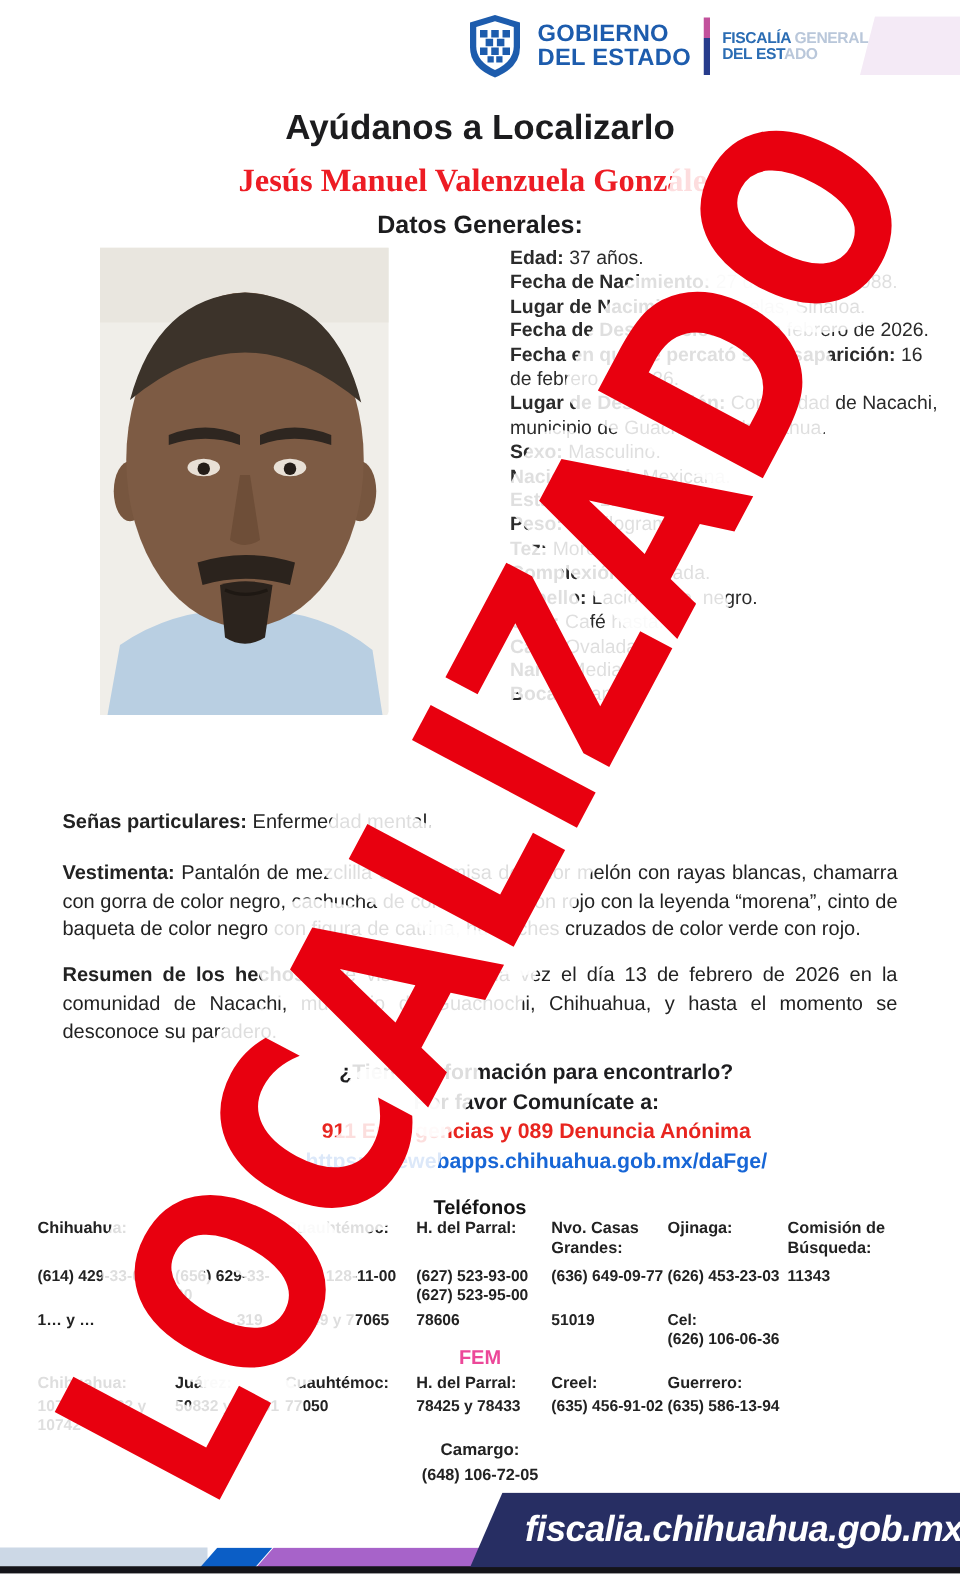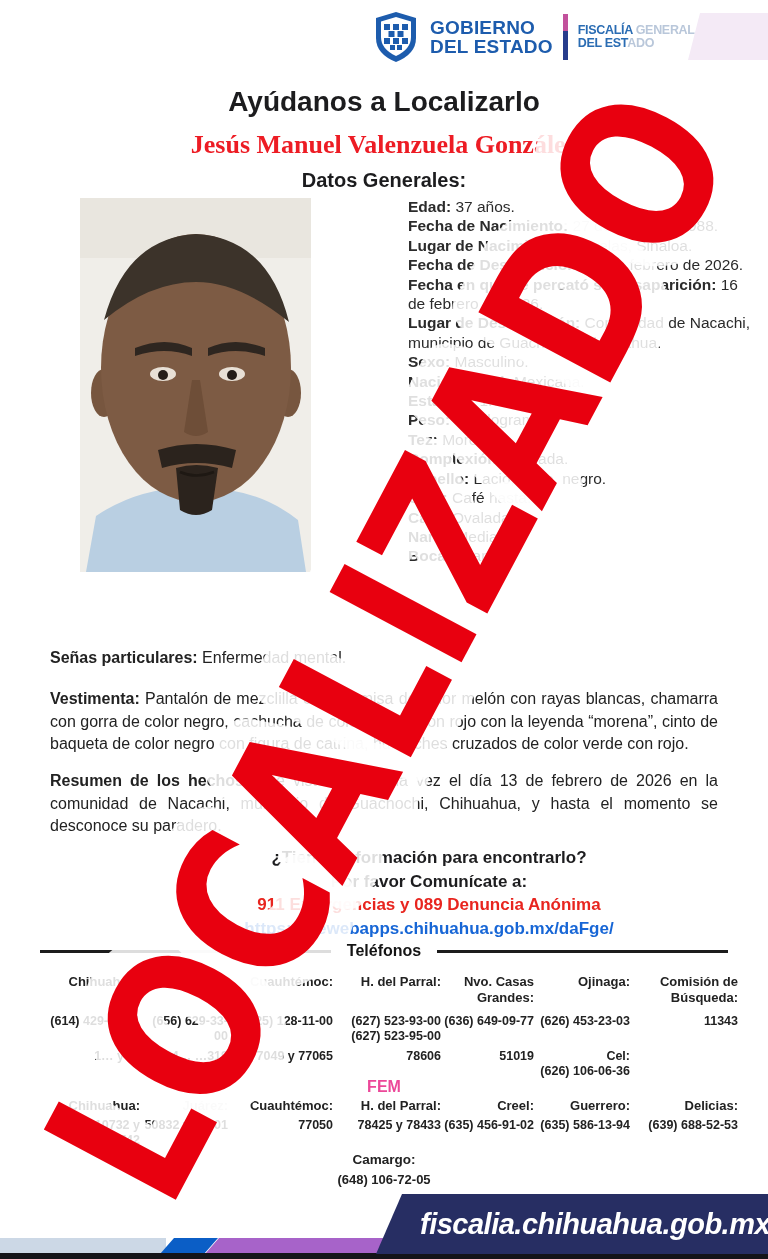--- a/index.html
+++ b/index.html
@@ -32,24 +32,24 @@
   
   .para{left:50px;width:668px;font-size:16px;line-height:22.5px;color:#222;}
   .senas{top:647px;} .vest{top:688px;text-align:justify;} .resum{top:770px;text-align:justify;}
 
   
   .cta{top:846px;font-size:17px;line-height:23.5px;font-weight:700;color:#1d1d1f;padding-left:45px;}
   .cta .red{color:#e8251f;} .cta .url{color:#1766d6;}
 
   
   .telhead{top:942px;left:40px;width:688px;display:flex;align-items:center;gap:16px;
-           font-size:16px;font-weight:700;color:#141414;}
+           font-size:16px;font-weight:700;color:#141414;flex-direction:column;}
   .telhead .ln{flex:1;height:3px;background:#1c1c1c;}
   .tbl{left:30px;width:708px;display:grid;grid-template-columns:110px 88px 105px 108px 93px 96px 108px;
-       text-align:right;color:#222;}
+       text-align:left;color:#222;}
   .tbl1{top:974px;} .tbl2{top:1098px;}
   .col .h{min-height:40px;font-size:13px;font-weight:700;line-height:16px;}
   .tbl2 .col .h{min-height:20px;}
   .col .n{display:block;height:14.5px;font-size:12.5px;line-height:14.5px;font-weight:700;}
   .col .grow{height:auto;min-height:14.5px;}
   .col .ext{margin-top:6px;}
   .femtitle{top:1078px;font-size:16px;font-weight:700;color:#ec4899;}
   .camlbl{top:1152px;font-size:13.5px;font-weight:700;}
   .camtel{top:1172px;font-size:13px;font-weight:700;}
 
@@ -242,24 +242,20 @@
         <span class="n grow">78425 y 78433</span>
     </div>
     <div class="col">
       <div class="h">Creel:</div>
         <span class="n grow">(635) 456-91-02</span>
     </div>
     <div class="col">
       <div class="h">Guerrero:</div>
         <span class="n grow">(635) 586-13-94</span>
     </div>
-    <div class="col">
-      <div class="h">Delicias:</div>
-        <span class="n grow">(639) 688-52-53</span>
-    </div>
   </div>
   <div class="abs ctr camlbl">Camargo:</div>
   <div class="abs ctr camtel">(648) 106-72-05</div>
 
   <div class="abs stripe st-light"></div>
   <div class="abs stripe st-blue"></div>
   <div class="abs stripe st-purple"></div>
   <div class="abs baseline"></div>
   <div class="abs footbar">
     <svg width="38" height="38" viewBox="0 0 40 40">

